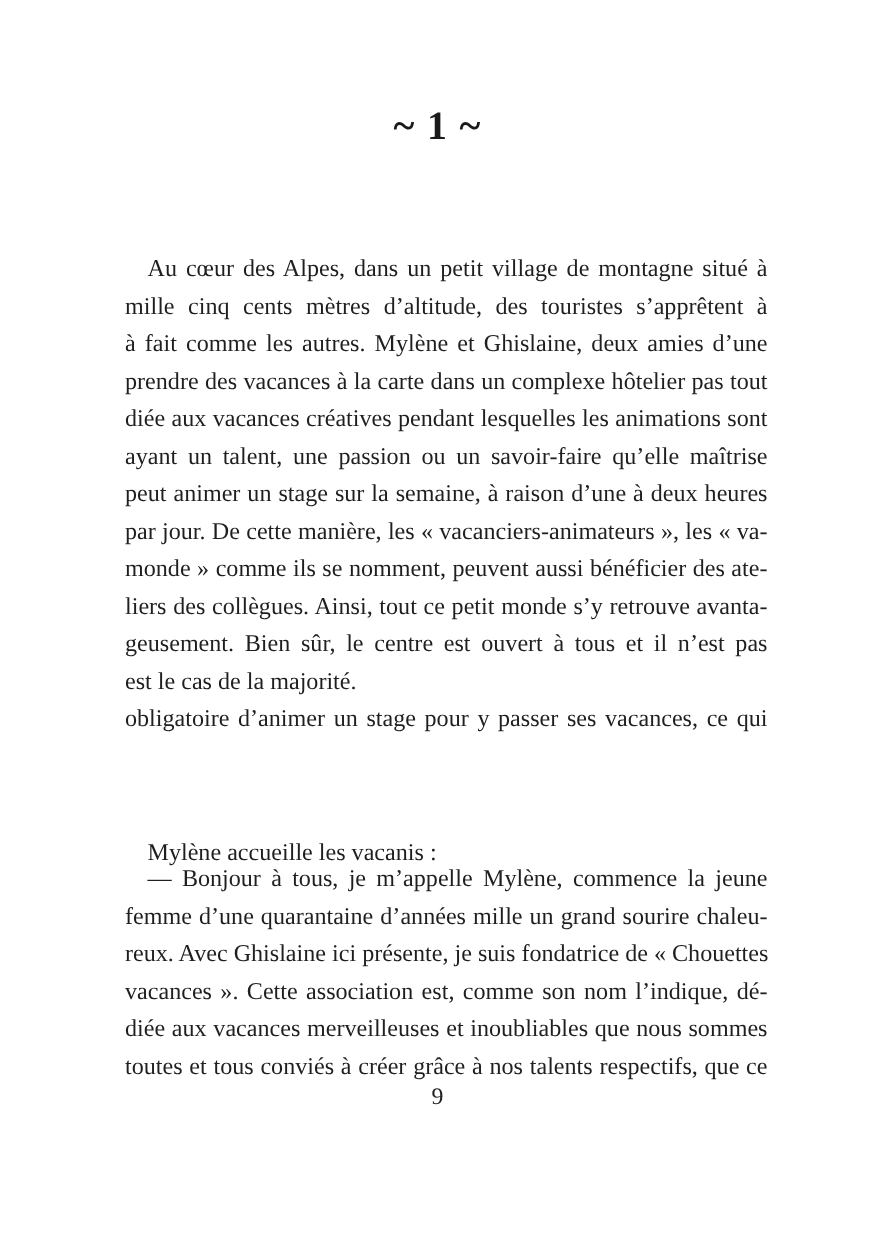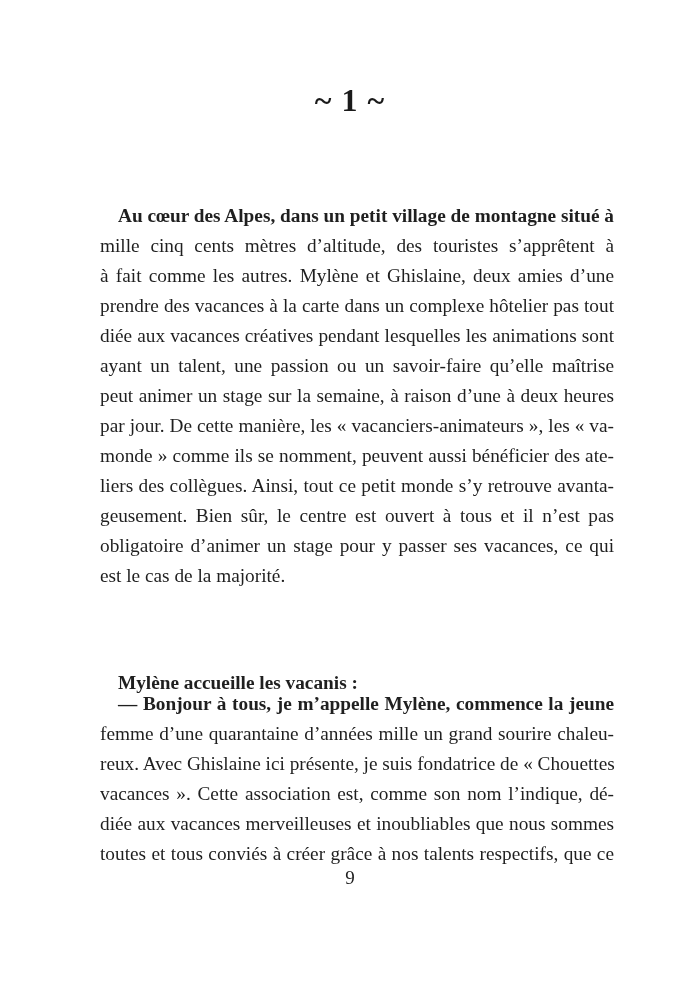--- a/index.html
+++ b/index.html
@@ -39,21 +39,20 @@
       height: 30px;
       white-space: nowrap;
       text-align: justify;
       text-align-last: justify;
     }
     .line.last {
       text-align-last: left;
     }
     .line.indent {
       padding-left: 18px;
-      font-weight: bold;
     }
     #para1 { top: 201px; }
     #para2 { top: 668px; }
     #para3 { top: 689px; }
     .page-number {
       position: absolute;
       top: 867px;
       left: 0;
       width: 700px;
       text-align: center;
@@ -71,22 +70,22 @@
   <span class="line">mille cinq cents mètres d’altitude, des touristes s’apprêtent à</span>
   <span class="line">à fait comme les autres. Mylène et Ghislaine, deux amies d’une</span>
   <span class="line">prendre des vacances à la carte dans un complexe hôtelier pas tout</span>
   <span class="line">diée aux vacances créatives pendant lesquelles les animations sont</span>
   <span class="line">ayant un talent, une passion ou un savoir-faire qu’elle maîtrise</span>
   <span class="line">peut animer un stage sur la semaine, à raison d’une à deux heures</span>
   <span class="line">par jour. De cette manière, les « vacanciers-animateurs », les « va-</span>
   <span class="line">monde » comme ils se nomment, peuvent aussi bénéficier des ate-</span>
   <span class="line">liers des collègues. Ainsi, tout ce petit monde s’y retrouve avanta-</span>
   <span class="line">geusement. Bien sûr, le centre est ouvert à tous et il n’est pas</span>
+  <span class="line last">est le cas de la majorité.</span>
   <span class="line">obligatoire d’animer un stage pour y passer ses vacances, ce qui</span>
-  <span class="line last">est le cas de la majorité.</span>
 </div>
 
 <div id="para2" class="text-block">
   <span class="line indent last">Mylène accueille les vacanis :</span>
 </div>
 
 <div id="para3" class="text-block">
   <span class="line indent">— Bonjour à tous, je m’appelle Mylène, commence la jeune</span>
   <span class="line">femme d’une quarantaine d’années mille un grand sourire chaleu-</span>
   <span class="line">reux. Avec Ghislaine ici présente, je suis fondatrice de « Chouettes</span>

